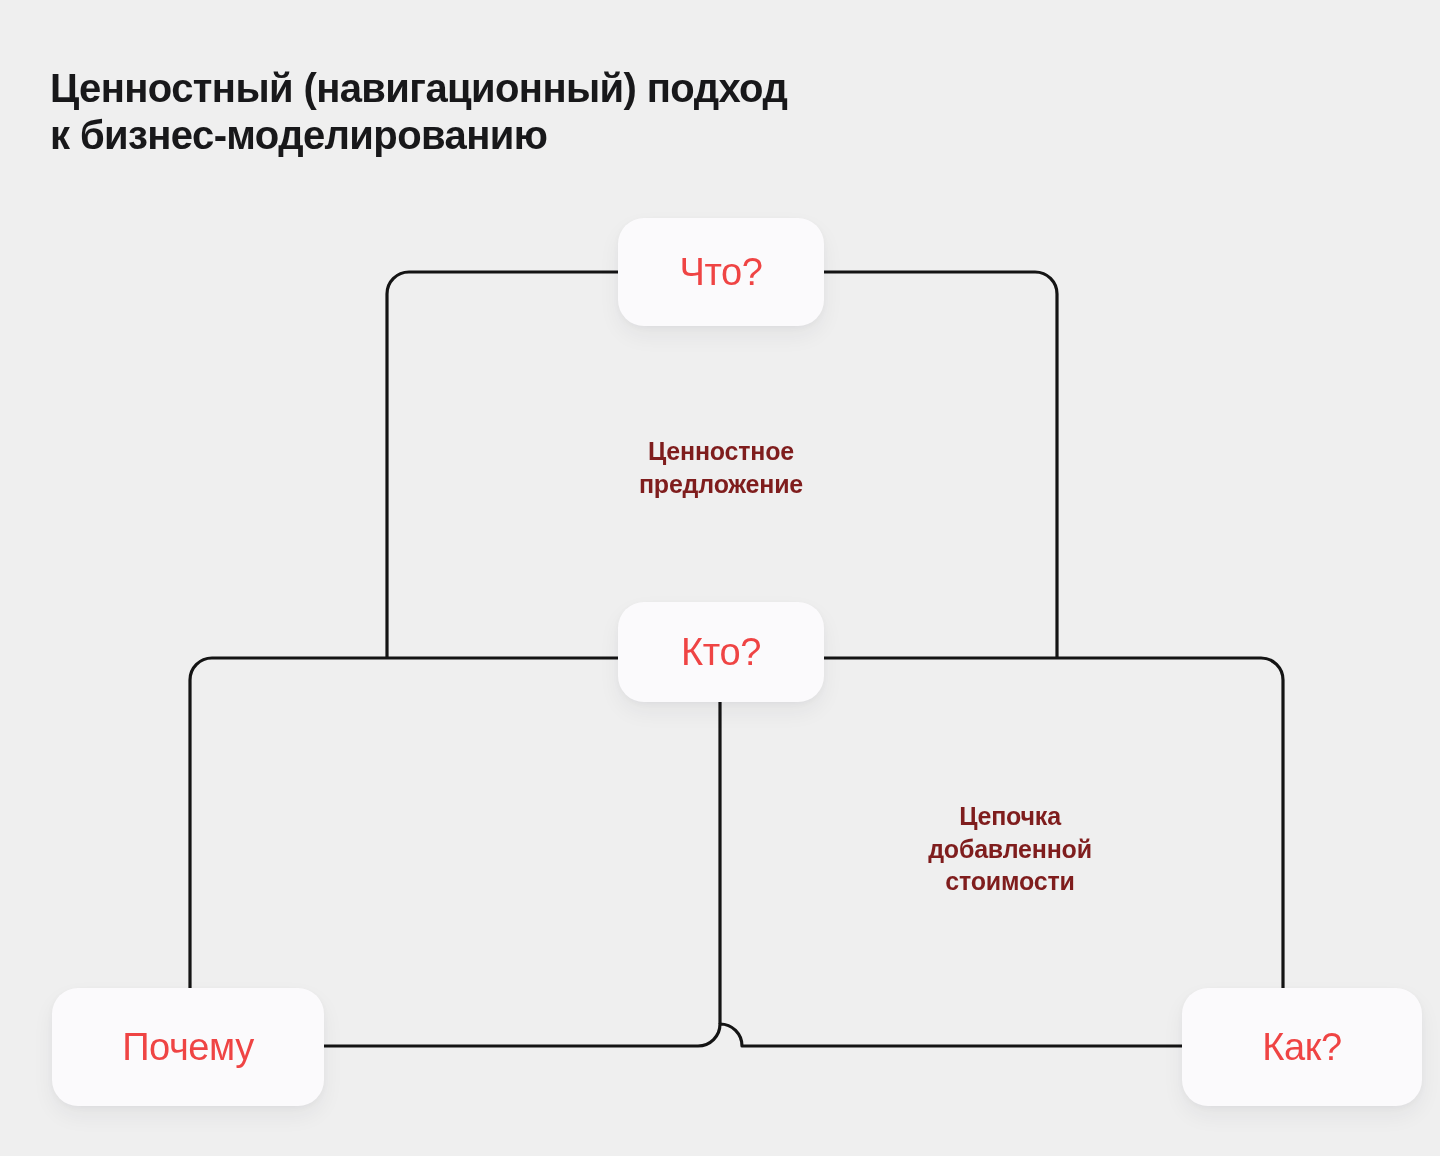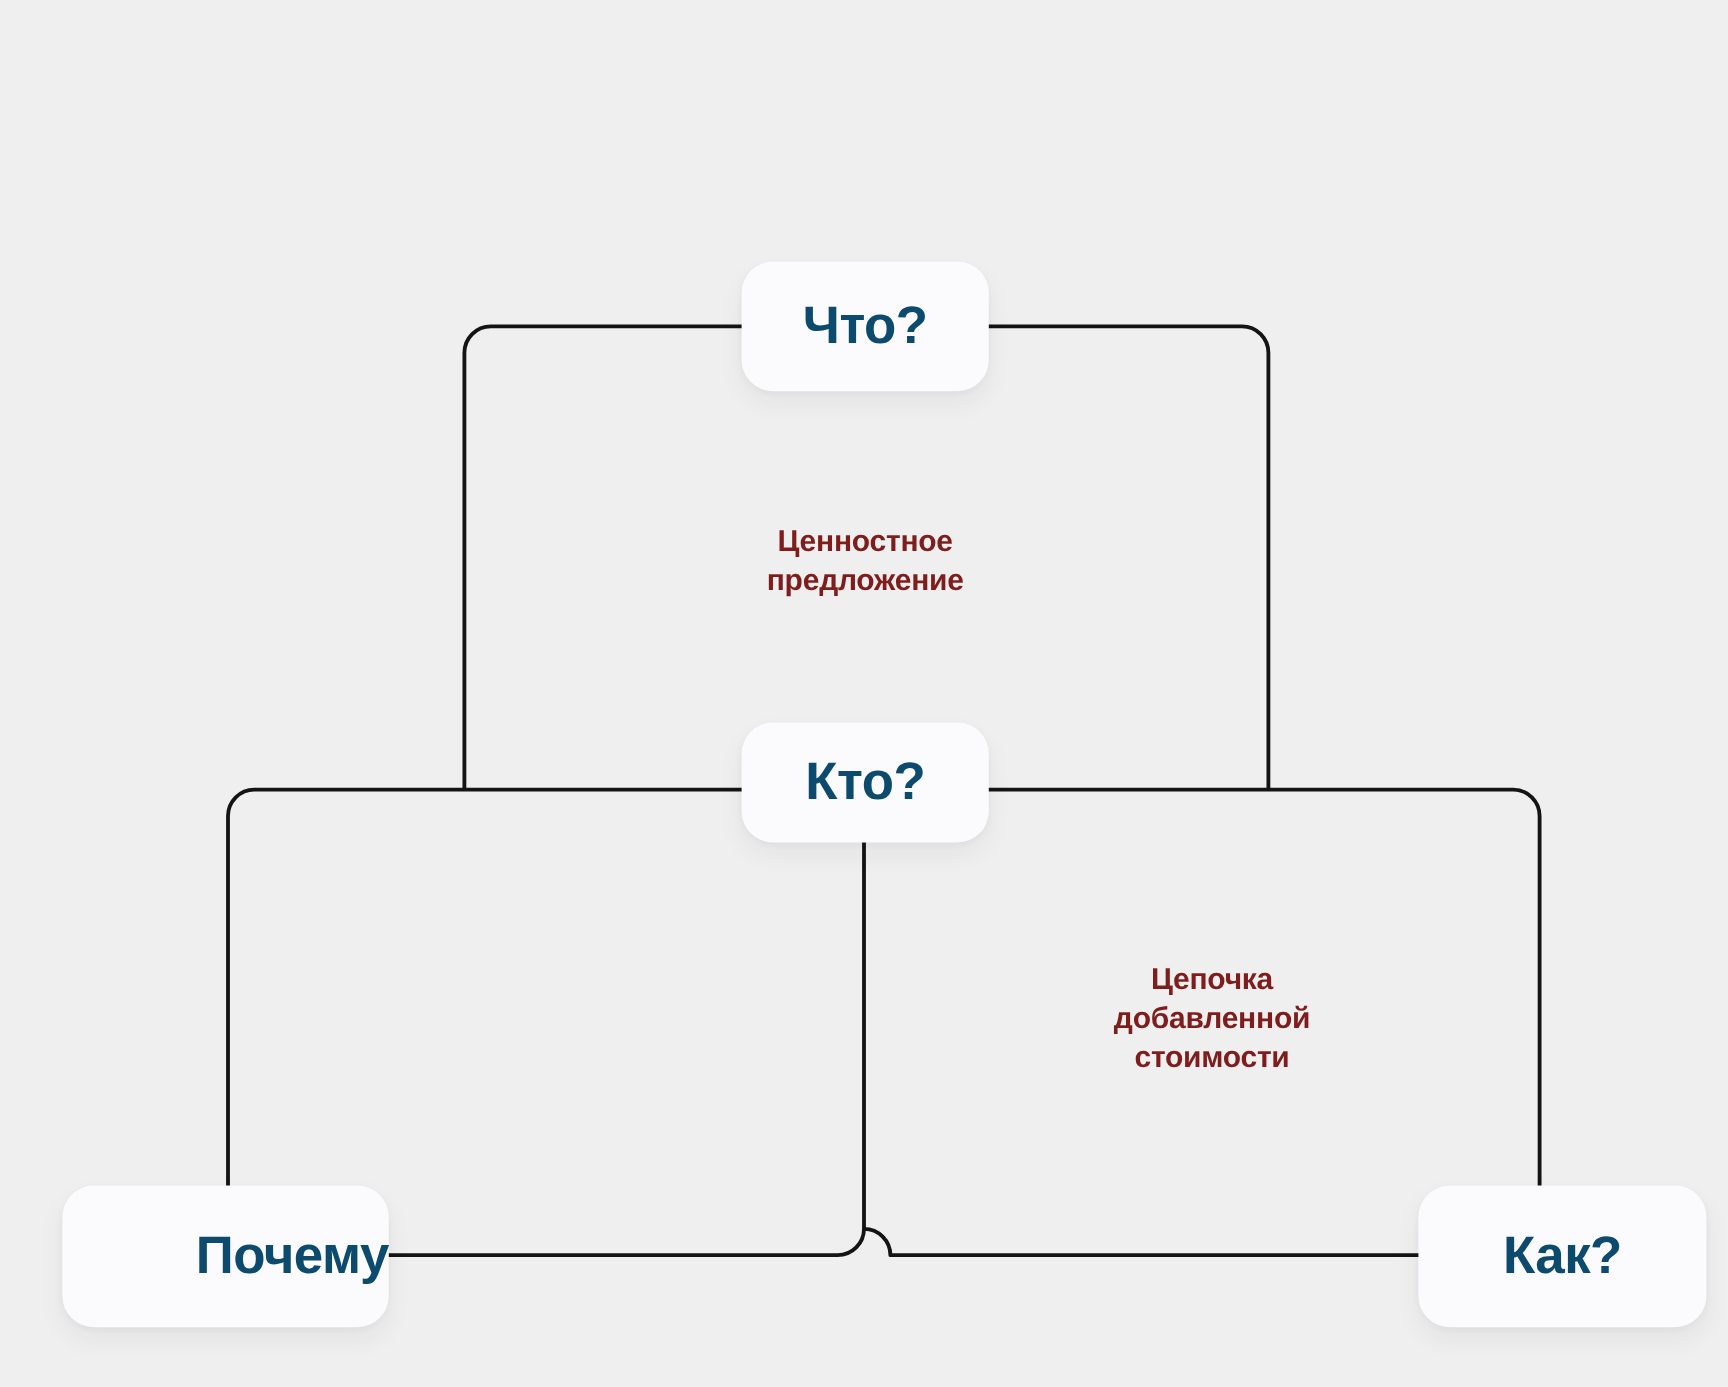--- a/index.html
+++ b/index.html
@@ -84,23 +84,23 @@
     position: absolute;
     background: #FBFAFC;
     border-radius: 26px;
     box-shadow: 0 10px 22px rgba(40, 35, 60, 0.055),
                 0 2px 6px rgba(40, 35, 60, 0.035);
     display: flex;
     align-items: center;
     justify-content: center;
   }
   .pill span {
-    font-size: 44px;
-    font-weight: 700;
-    color: #0c4a6e;
+    font-size: 38px;
+    font-weight: 400;
+    color: #ef4444;
     letter-spacing: -0.4px;
     line-height: 1;
   }
 
   #pill-what {
     left: 618px;
     top: 218px;
     width: 206px;
     height: 108px;
   }
@@ -108,34 +108,35 @@
     left: 618px;
     top: 602px;
     width: 206px;
     height: 100px;
   }
   #pill-why {
     left: 52px;
     top: 988px;
     width: 272px;
     height: 118px;
-    justify-content: flex-end;
   }
   #pill-how {
     left: 1182px;
     top: 988px;
     width: 240px;
     height: 118px;
   }
 </style>
 </head>
 <body>
 
 <div id="canvas">
 
+  <h1 id="page-title">Ценностный (навигационный) подход
+к бизнес-моделированию</h1>
 
   <svg id="connectors" viewBox="0 0 1440 1156" xmlns="http://www.w3.org/2000/svg">
 
     <path d="M 387 658
              L 387 294
              A 22 22 0 0 1 409 272
              L 1035 272
              A 22 22 0 0 1 1057 294
              L 1057 658"></path>
 

